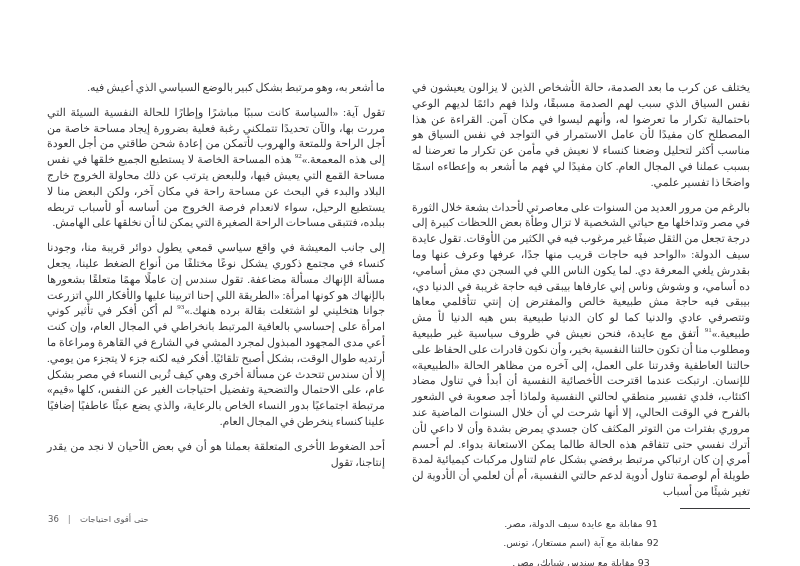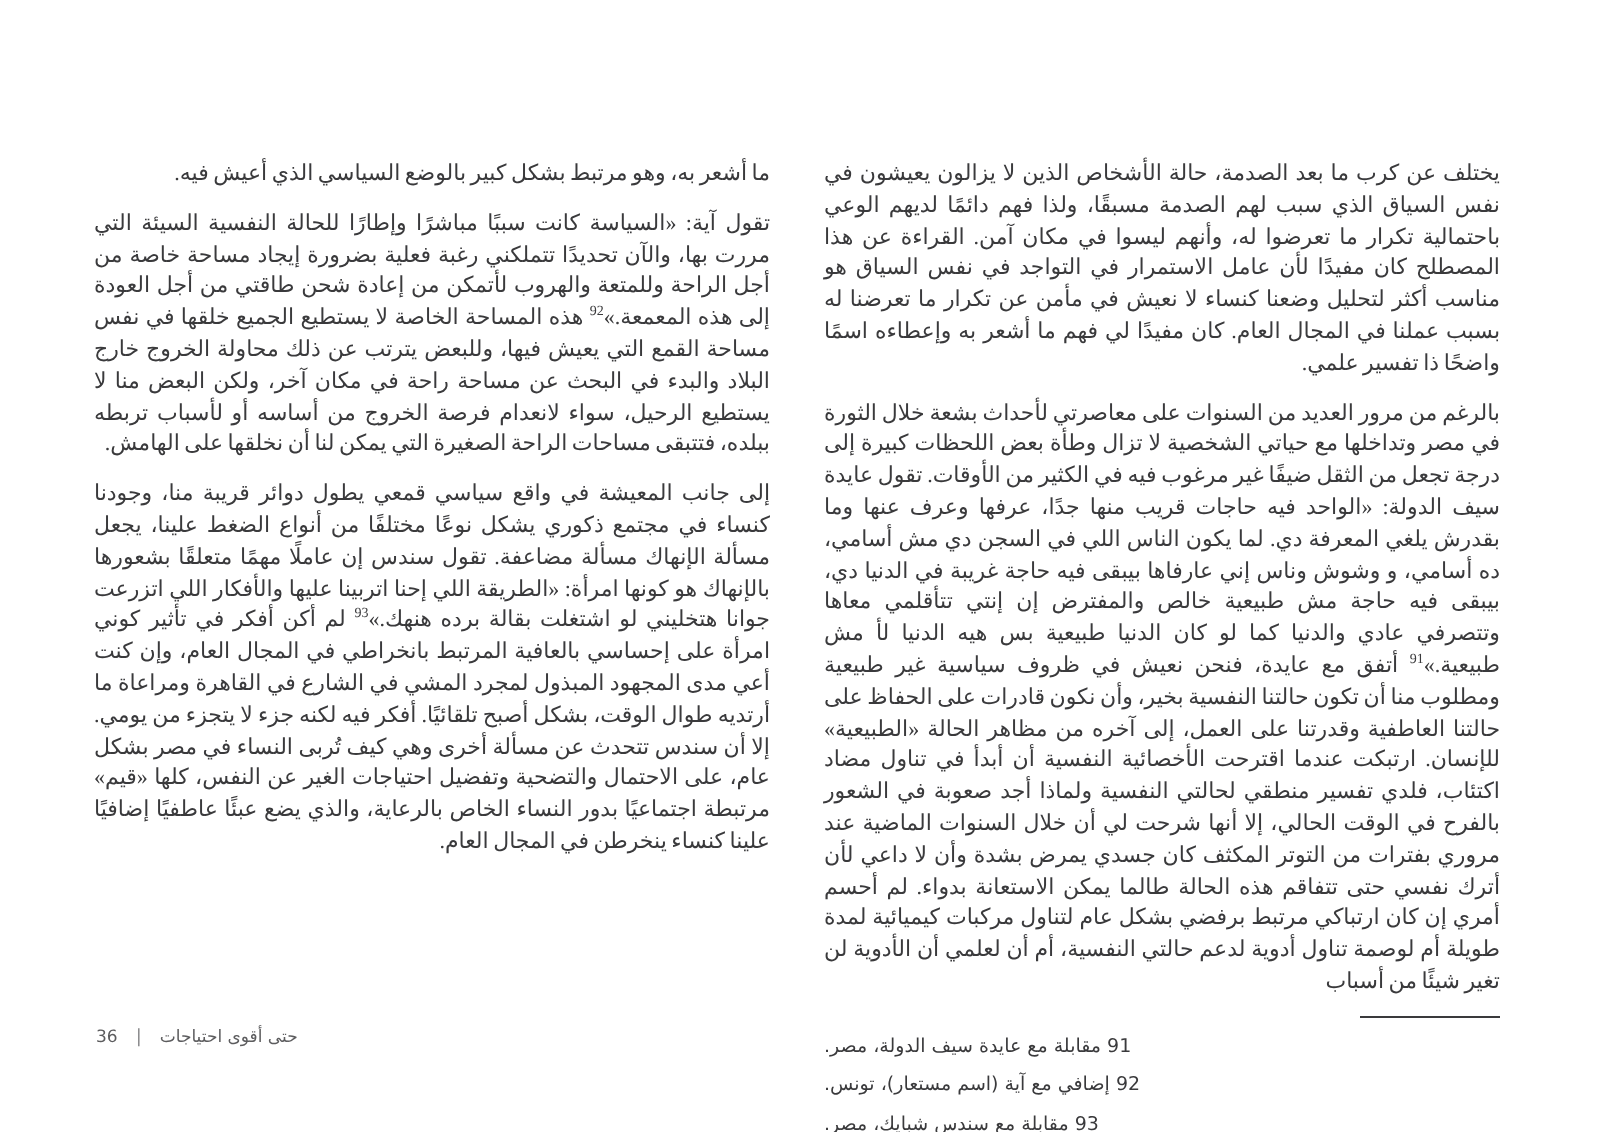--- a/index.html
+++ b/index.html
@@ -53,21 +53,21 @@
   }
   .footnote-rule {
     width: 70px;
     border-top: 1px solid #3a3a3c;
     margin-bottom: 5px;
   }
   .footnote {
     font-size: 9.5px;
     line-height: 19.5px;
     direction: rtl;
-    text-align: left;
+    text-align: center;
   }
   .footnote .fn-num { letter-spacing: 0; }
   .page-footer {
     position: absolute;
     left: 48px;
     bottom: 42px;
     direction: rtl;
     display: flex;
     align-items: center;
     gap: 9px;
@@ -85,31 +85,32 @@
 
     <div class="col col-first">
       <div id="col-first-paras">
           <p class="para"><span>يختلف عن كرب ما بعد الصدمة، حالة الأشخاص الذين لا يزالون يعيشون في نفس السياق الذي سبب لهم الصدمة مسبقًا، ولذا فهم دائمًا لديهم الوعي باحتمالية تكرار ما تعرضوا له، وأنهم ليسوا في مكان آمن. القراءة عن هذا المصطلح كان مفيدًا لأن عامل الاستمرار في التواجد في نفس السياق هو مناسب أكثر لتحليل وضعنا كنساء لا نعيش في مأمن عن تكرار ما تعرضنا له بسبب عملنا في المجال العام. كان مفيدًا لي فهم ما أشعر به وإعطاءه اسمًا واضحًا ذا تفسير علمي.</span></p>
           <p class="para"><span>بالرغم من مرور العديد من السنوات على معاصرتي لأحداث بشعة خلال الثورة في مصر وتداخلها مع حياتي الشخصية لا تزال وطأة بعض اللحظات كبيرة إلى درجة تجعل من الثقل ضيفًا غير مرغوب فيه في الكثير من الأوقات. تقول عايدة سيف الدولة: «الواحد فيه حاجات قريب منها جدًا، عرفها وعرف عنها وما بقدرش يلغي المعرفة دي. لما يكون الناس اللي في السجن دي مش أسامي، ده أسامي، و وشوش وناس إني عارفاها بيبقى فيه حاجة غريبة في الدنيا دي، بيبقى فيه حاجة مش طبيعية خالص والمفترض إن إنتي تتأقلمي معاها وتتصرفي عادي والدنيا كما لو كان الدنيا طبيعية بس هيه الدنيا لأ مش طبيعية.»</span><sup>91</sup><span> أتفق مع عايدة، فنحن نعيش في ظروف سياسية غير طبيعية ومطلوب منا أن تكون حالتنا النفسية بخير، وأن نكون قادرات على الحفاظ على حالتنا العاطفية وقدرتنا على العمل، إلى آخره من مظاهر الحالة «الطبيعية» للإنسان. ارتبكت عندما اقترحت الأخصائية النفسية أن أبدأ في تناول مضاد اكتئاب، فلدي تفسير منطقي لحالتي النفسية ولماذا أجد صعوبة في الشعور بالفرح في الوقت الحالي، إلا أنها شرحت لي أن خلال السنوات الماضية عند مروري بفترات من التوتر المكثف كان جسدي يمرض بشدة وأن لا داعي لأن أترك نفسي حتى تتفاقم هذه الحالة طالما يمكن الاستعانة بدواء. لم أحسم أمري إن كان ارتباكي مرتبط برفضي بشكل عام لتناول مركبات كيميائية لمدة طويلة أم لوصمة تناول أدوية لدعم حالتي النفسية، أم أن لعلمي أن الأدوية لن تغير شيئًا من أسباب</span></p>
         </div>
       <div class="footnote-block">
         <div class="footnote-rule"></div>
         <div id="footnote-list">
             <div class="footnote"><span class="fn-num">91 </span><span>مقابلة مع عايدة سيف الدولة، مصر.</span></div>
-            <div class="footnote"><span class="fn-num">92 </span><span>إضافي مع آية (اسم مستعار)، تونس.</span></div>
+            <div class="footnote"><span class="fn-num">92 </span><span>مقابلة مع آية (اسم مستعار)، تونس.</span></div>
             <div class="footnote"><span class="fn-num">93 </span><span>مقابلة مع سندس شبايك، مصر.</span></div>
           </div>
       </div>
     </div>
 
     <div class="col col-second">
       <div id="col-second-paras">
           <p class="para"><span>ما أشعر به، وهو مرتبط بشكل كبير بالوضع السياسي الذي أعيش فيه.</span></p>
           <p class="para"><span>تقول آية: «السياسة كانت سببًا مباشرًا وإطارًا للحالة النفسية السيئة التي مررت بها، والآن تحديدًا تتملكني رغبة فعلية بضرورة إيجاد مساحة خاصة من أجل الراحة وللمتعة والهروب لأتمكن من إعادة شحن طاقتي من أجل العودة إلى هذه المعمعة.»</span><sup>92</sup><span> هذه المساحة الخاصة لا يستطيع الجميع خلقها في نفس مساحة القمع التي يعيش فيها، وللبعض يترتب عن ذلك محاولة الخروج خارج البلاد والبدء في البحث عن مساحة راحة في مكان آخر، ولكن البعض منا لا يستطيع الرحيل، سواء لانعدام فرصة الخروج من أساسه أو لأسباب تربطه ببلده، فتتبقى مساحات الراحة الصغيرة التي يمكن لنا أن نخلقها على الهامش.</span></p>
           <p class="para"><span>إلى جانب المعيشة في واقع سياسي قمعي يطول دوائر قريبة منا، وجودنا كنساء في مجتمع ذكوري يشكل نوعًا مختلفًا من أنواع الضغط علينا، يجعل مسألة الإنهاك مسألة مضاعفة. تقول سندس إن عاملًا مهمًا متعلقًا بشعورها بالإنهاك هو كونها امرأة: «الطريقة اللي إحنا اتربينا عليها والأفكار اللي اتزرعت جوانا هتخليني لو اشتغلت بقالة برده هنهك.»</span><sup>93</sup><span> لم أكن أفكر في تأثير كوني امرأة على إحساسي بالعافية المرتبط بانخراطي في المجال العام، وإن كنت أعي مدى المجهود المبذول لمجرد المشي في الشارع في القاهرة ومراعاة ما أرتديه طوال الوقت، بشكل أصبح تلقائيًا. أفكر فيه لكنه جزء لا يتجزء من يومي. إلا أن سندس تتحدث عن مسألة أخرى وهي كيف تُربى النساء في مصر بشكل عام، على الاحتمال والتضحية وتفضيل احتياجات الغير عن النفس، كلها «قيم» مرتبطة اجتماعيًا بدور النساء الخاص بالرعاية، والذي يضع عبئًا عاطفيًا إضافيًا علينا كنساء ينخرطن في المجال العام.</span></p>
+          <p class="para"><span>أحد الضغوط الأخرى المتعلقة بعملنا هو أن في بعض الأحيان لا نجد من يقدر إنتاجنا، تقول</span></p>
         </div>
     </div>
 
   </div>
 
   <div class="page-footer">
     <span>حتى أقوى احتياجات</span>
     <span class="divider">|</span>
     <span>36</span>
   </div>

